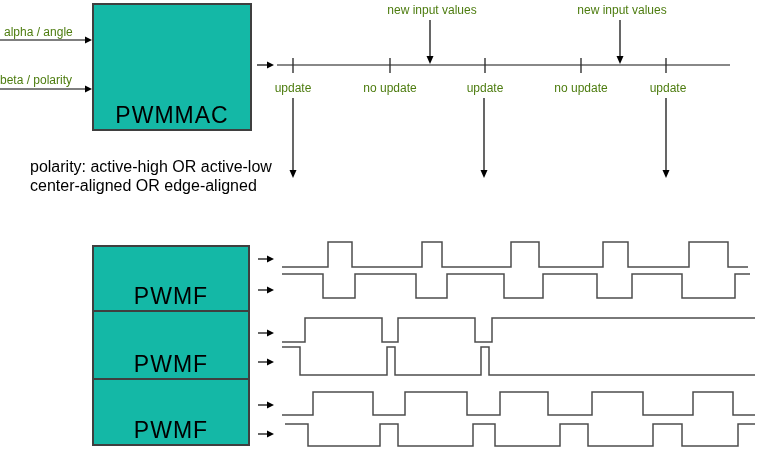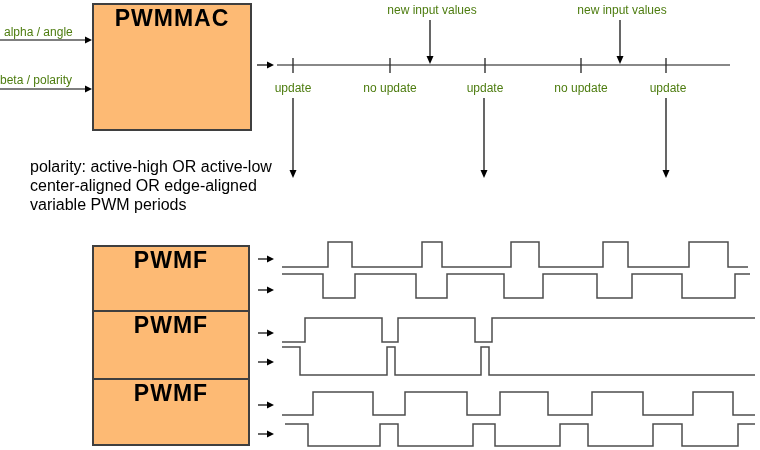--- a/index.html
+++ b/index.html
@@ -2,22 +2,22 @@
 <html><head>
 <meta charset="utf-8">
 <style>
   html,body{margin:0;padding:0;background:#fff;}
   .canvas{
     position:relative;width:760px;height:450px;background:#ffffff;
     font-family:"Liberation Sans",sans-serif;overflow:hidden;color:#000;
   }
   .canvas svg{position:absolute;left:0;top:0;pointer-events:none;}
   .block{
-    position:absolute;background:#fdba74;border:2px solid #3f3f3f;
-    box-sizing:border-box;display:flex;align-items:flex-start;justify-content:center;font-weight:bold;
+    position:absolute;background:#14b8a6;border:2px solid #3f3f3f;
+    box-sizing:border-box;display:flex;align-items:flex-end;justify-content:center;
   }
   .block span{font-size:23px;letter-spacing:1px;color:#000;}
   .label{position:absolute;font-size:12px;white-space:nowrap;color:#4d7c0f;}
   .center{transform:translateX(-50%);}
   .features{
     position:absolute;left:30px;top:157px;width:280px;text-align:left;
     font-size:16px;line-height:19px;color:#000;
   }
 </style>
 </head>
@@ -46,21 +46,20 @@
 
   <div class="label center" style="left:293px;top:81px">update</div>
   <div class="label center" style="left:390px;top:81px">no update</div>
   <div class="label center" style="left:485px;top:81px">update</div>
   <div class="label center" style="left:581px;top:81px">no update</div>
   <div class="label center" style="left:668px;top:81px">update</div>
 
   <div class="features">
     <div>polarity: active-high OR active-low</div>
     <div>center-aligned OR edge-aligned</div>
-    <div>variable PWM periods</div>
   </div>
 
   <svg id="diagram-svg" width="760" height="450" viewBox="0 0 760 450">
       <line x1="277" y1="65" x2="730" y2="65" stroke="#606060" stroke-width="1.4"></line>
       <line x1="293" y1="58" x2="293" y2="73" stroke="#333333" stroke-width="1.4"></line>
       <line x1="390" y1="58" x2="390" y2="73" stroke="#333333" stroke-width="1.4"></line>
       <line x1="485" y1="58" x2="485" y2="73" stroke="#333333" stroke-width="1.4"></line>
       <line x1="581" y1="58" x2="581" y2="73" stroke="#333333" stroke-width="1.4"></line>
       <line x1="666" y1="58" x2="666" y2="73" stroke="#333333" stroke-width="1.4"></line>
       <line x1="0" y1="40" x2="86" y2="40" stroke="#000000" stroke-width="1.2"></line>

